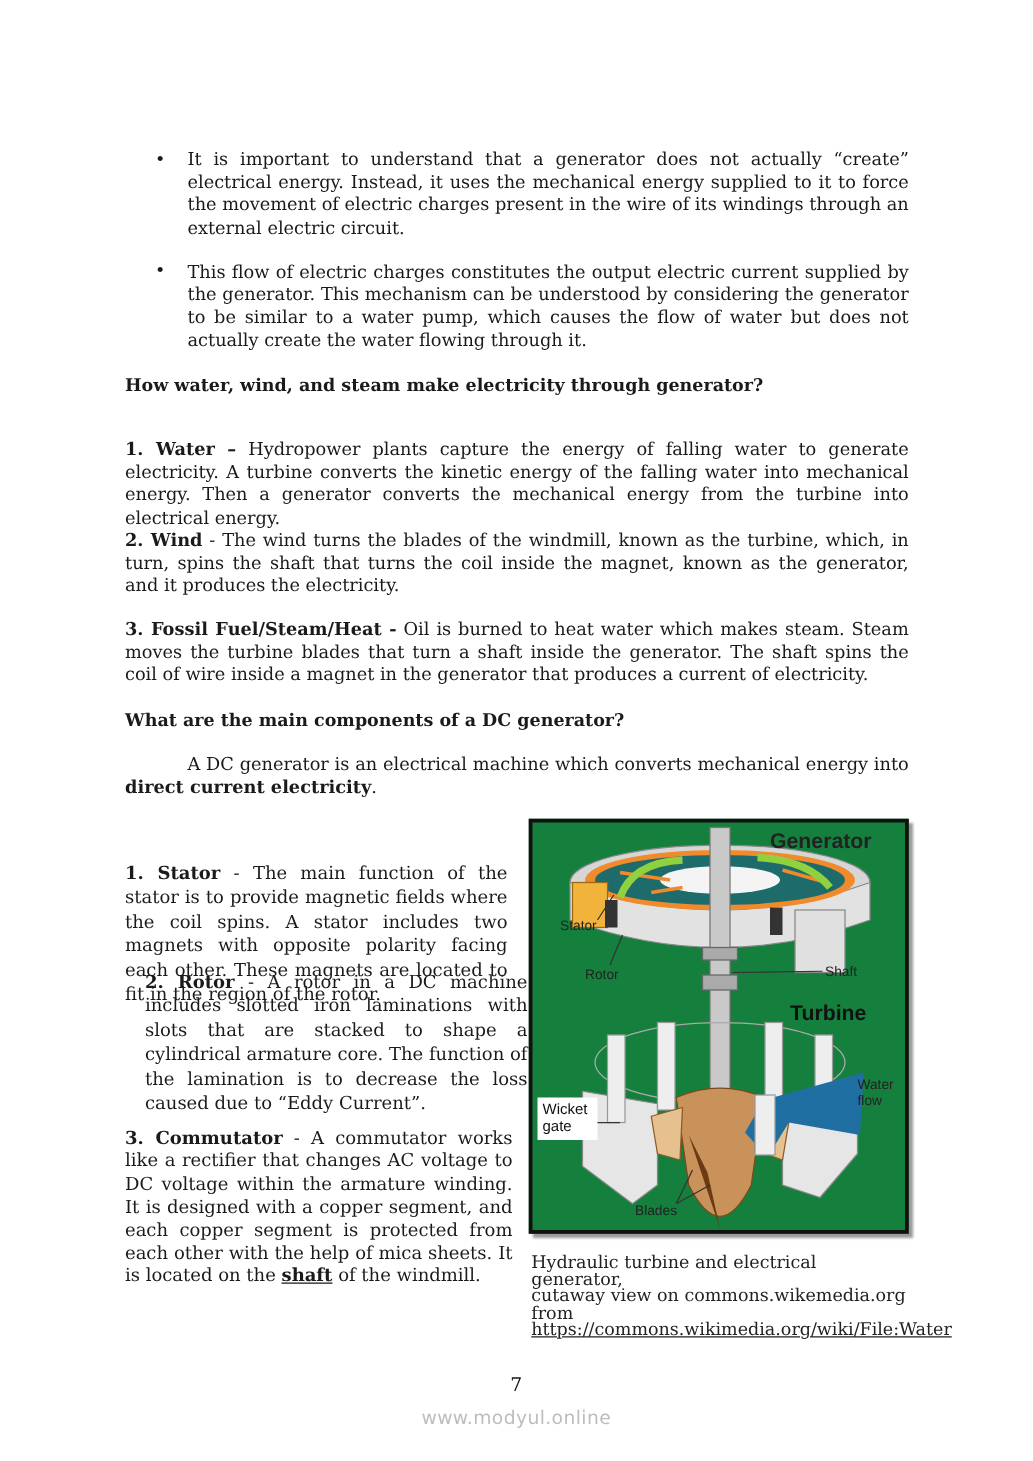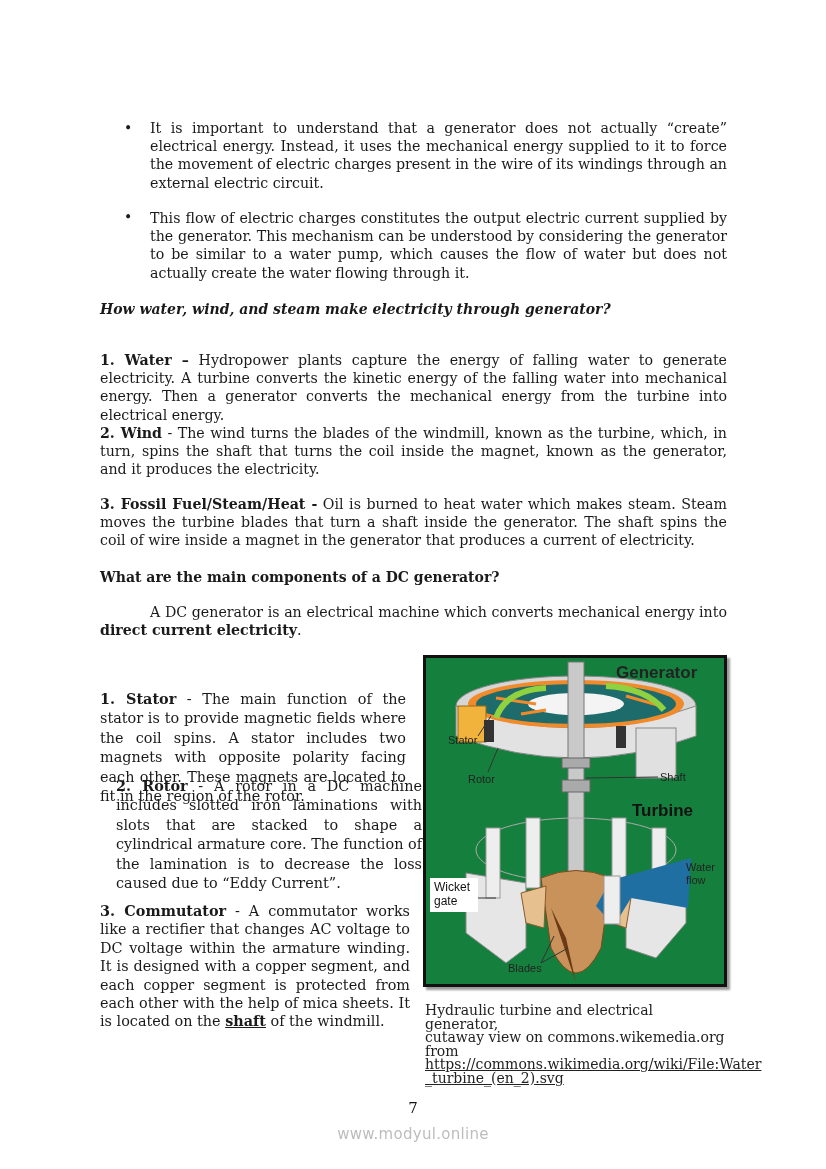--- a/index.html
+++ b/index.html
@@ -22,21 +22,21 @@
 </style>
 </head>
 <body>
 
 <span class="bullet" style="left:124px;top:120px;">•</span>
 <div class="p last" style="left:150px;top:119px;width:577px;">It is important to understand that a generator does not actually “create” electrical energy. Instead, it uses the mechanical energy supplied to it to force the movement of electric charges present in the wire of its windings through an external electric circuit.</div>
 
 <span class="bullet" style="left:124px;top:209px;">•</span>
 <div class="p last" style="left:150px;top:209px;width:577px;">This flow of electric charges constitutes the output electric current supplied by the generator. This mechanism can be understood by considering the generator to be similar to a water pump, which causes the flow of water but does not actually create the water flowing through it.</div>
 
-<div class="h" style="left:100px;top:300px;font-style:italic;">How water, wind, and steam make electricity through generator?</div>
+<div class="h" style="left:100px;top:300px;">How water, wind, and steam make electricity through generator?</div>
 
 <div class="p last" style="left:100px;top:335px;width:627px;margin-top:16px;">
   <b>1. Water –</b><span> Hydropower plants capture the energy of falling water to generate electricity. A turbine converts the kinetic energy of the falling water into mechanical energy. Then a generator converts the mechanical energy from the turbine into electrical energy.</span>
 </div>
 
 <div class="p last" style="left:100px;top:424px;width:627px;">
   <b>2. Wind</b><span> - The wind turns the blades of the windmill, known as the turbine, which, in turn, spins the shaft that turns the coil inside the magnet, known as the generator, and it produces the electricity.</span>
 </div>
 
 <div class="p last" style="left:100px;top:495px;width:627px;">
@@ -117,17 +117,16 @@
     <text class="lbl" x="8" y="233" font-size="12" fill="#111">Wicket</text>
     <text class="lbl" x="8" y="247" font-size="12" fill="#111">gate</text>
     <text class="lbl" x="82" y="314" font-size="11" fill="#222">Blades</text>
   </svg>
 </div>
 
 <div class="caption">
   <div>Hydraulic turbine and electrical generator,</div>
   <div>cutaway view on commons.wikemedia.org from</div>
   <div><u>https://commons.wikimedia.org/wiki/File:Water</u></div>
-  <div><u>_turbine_(en_2).svg</u></div>
 </div>
 
 <div class="pnum">7</div>
 <div class="wm">www.modyul.online</div>
 
 </body></html>

